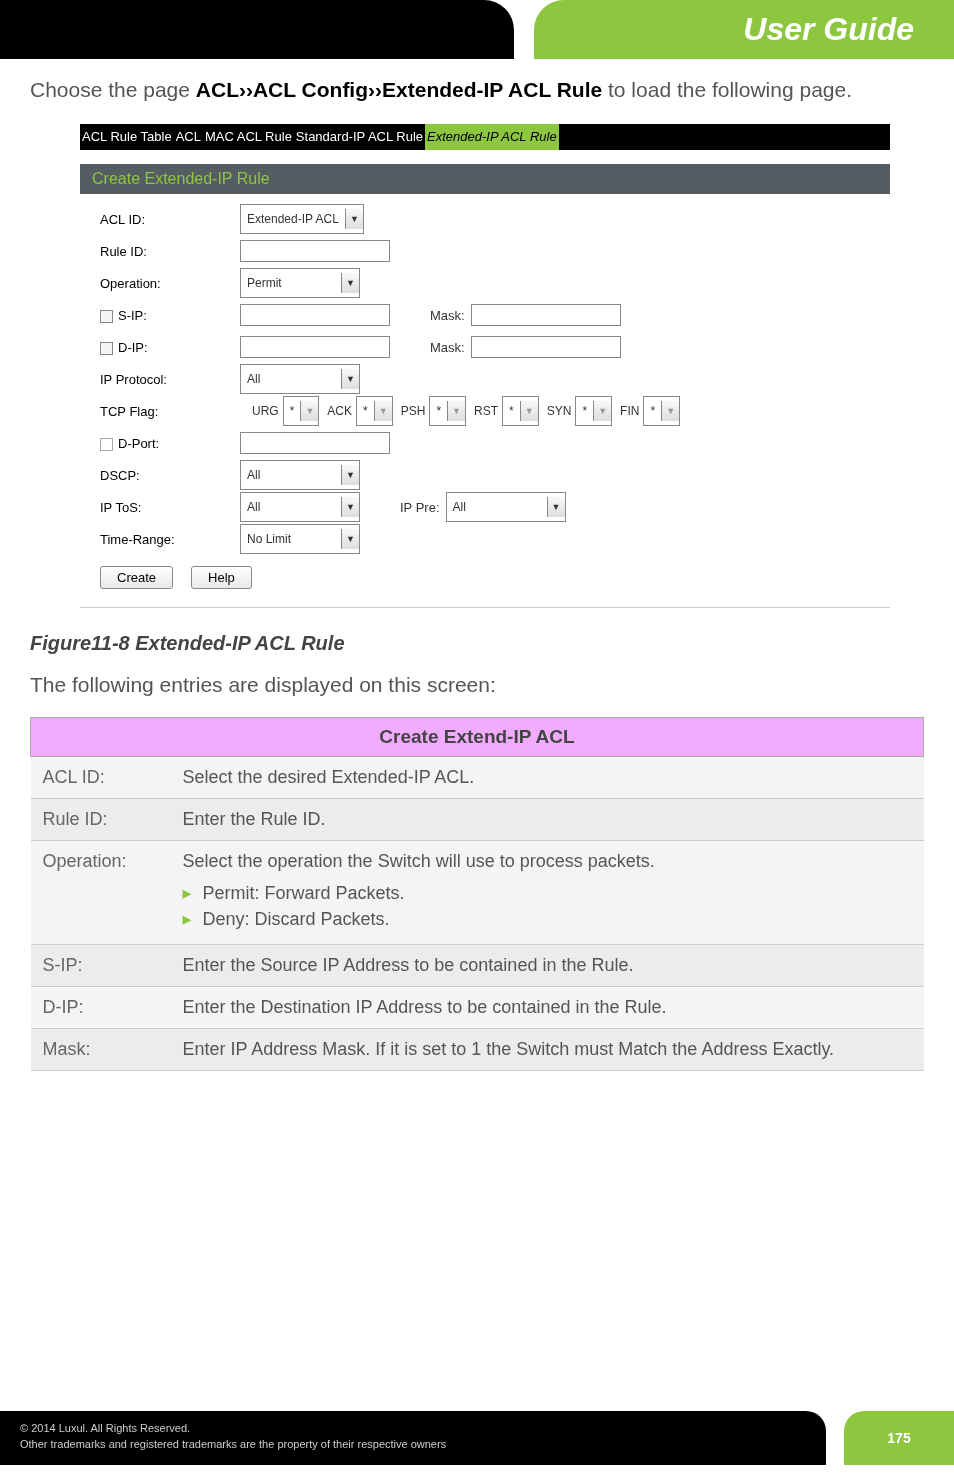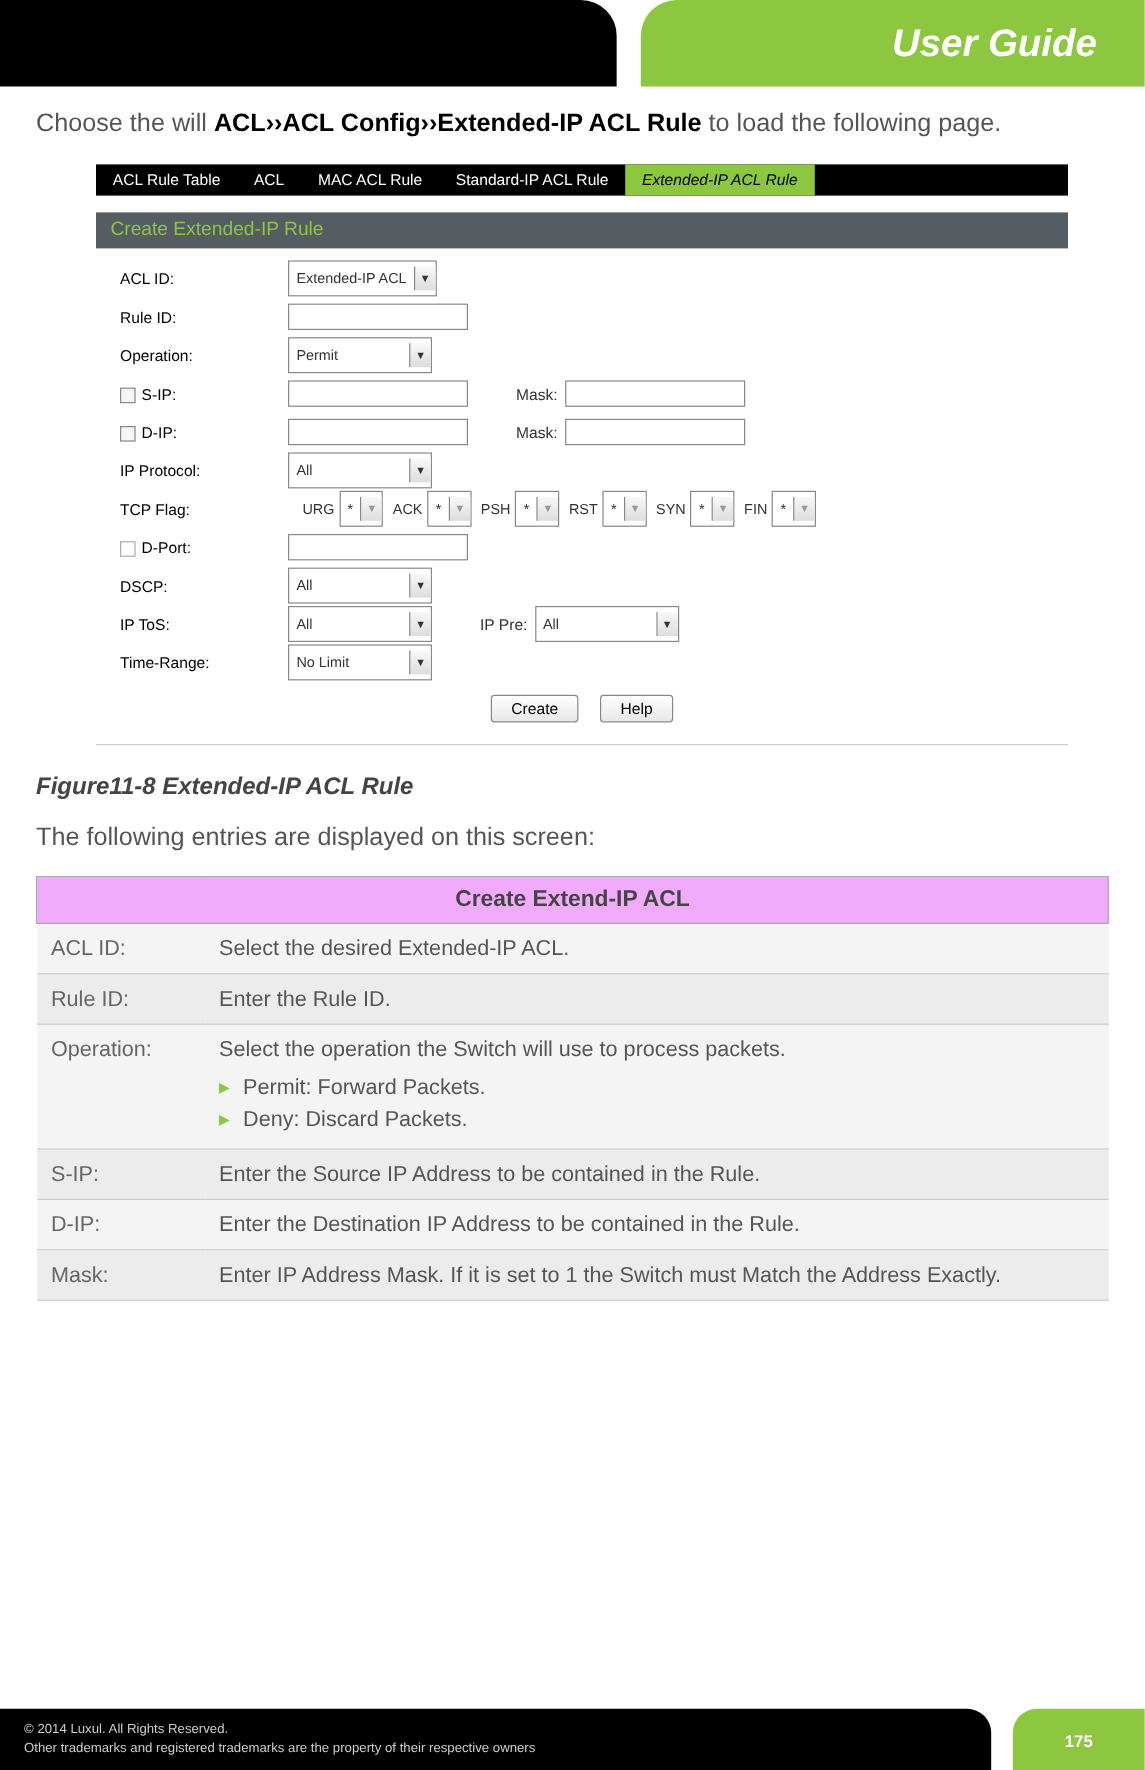--- a/index.html
+++ b/index.html
@@ -1,30 +1,30 @@
 <!DOCTYPE html>
 <html><head>
 <meta charset="utf-8">
 <style>
   * { box-sizing: border-box; margin: 0; padding: 0; }
   body { font-family: Arial, sans-serif; background: #fff; color: #333; width: 954px; }
   
-  .header-bar { display: flex; height: 72px; }
+  .header-bar { display: flex; height: 59px; }
   .header-black { background: #000; flex: 1; border-radius: 0 30px 0 0; }
   .header-gap { width: 20px; background: #fff; }
   .header-green { background: #8DC63F; width: 420px; border-radius: 30px 0 0 0; display: flex; align-items: center; justify-content: flex-end; padding-right: 40px; }
   .header-green-text { color: #fff; font-style: italic; font-size: 32px; font-weight: bold; }
   
   .content { padding: 16px 30px 40px 30px; }
   .intro { font-size: 21px; color: #555; margin-bottom: 20px; line-height: 1.4; }
   .intro strong { color: #000; }
   
   .screenshot { margin: 0 auto 24px 50px; width: 810px; border-bottom: 1px solid #ccc; padding-bottom: 14px; }
   .tabs { display: flex; background: #000; color: #fff; font-size: 13px; height: 26px; align-items: stretch; }
-  .tab { padding: 5px 14px; cursor: default; }
+  .tab { padding: 5px 2px; cursor: default; }
   .tab.active { background: #8DC63F; color: #000; font-style: italic; }
   
   .section-header { background: #555d62; color: #8DC63F; padding: 6px 12px; font-size: 16px; margin-top: 14px; }
   
   .form-area { padding: 10px 20px 4px 20px; font-size: 13px; }
   .form-row { display: flex; align-items: center; min-height: 30px; margin-bottom: 2px; }
   .form-label { width: 140px; color: #000; }
   .form-label.indent { padding-left: 18px; position: relative; }
   .checkbox-ph { width: 13px; height: 13px; border: 1px solid #888; background: #f5f5f5; position: absolute; left: 0; top: 2px; }
   .checkbox-ph.unchecked2 { border: 1px solid #aaa; background: #fff; }
@@ -36,21 +36,21 @@
   .select-sim.disabled .sel-arrow { color: #999; }
   
   .text-input { border: 1px solid #888; height: 22px; width: 150px; background: #fff; padding: 0 4px; font-size: 12px; }
   
   .flag-row { display: flex; align-items: center; gap: 2px; font-size: 12px; }
   .flag-label { margin: 0 2px 0 6px; }
   .flag-label:first-child { margin-left: 12px; }
   
   .mask-label { margin-left: 40px; margin-right: 6px; }
   
-  .button-row { display:flex; justify-content:center; gap: 18px; margin-top: 12px; }
+  .button-row { display:flex; gap: 18px; margin-top: 12px; }
   .btn { border: 1px solid #888; background: linear-gradient(#fff,#e8e8e8); padding: 3px 16px; font-size: 13px; border-radius: 3px; cursor: pointer; }
   
   .figure-caption { font-style: italic; font-size: 20px; font-weight: bold; color: #444; margin: 16px 0 18px 0; }
   .desc-text { font-size: 21px; color: #555; margin-bottom: 20px; }
   
   .info-table { width: 100%; border-collapse: collapse; font-size: 18px; }
   .info-table th { background: #f0abfc; text-align: center; padding: 8px 28px; color: #444; font-weight: bold; border: 1px solid #aaa; font-size: 19px; }
   .info-table td { padding: 10px 12px; vertical-align: top; color: #555; border-bottom: 1px solid #ccc; }
   .info-table tr:nth-child(even) td { background: #f4f4f4; }
   .info-table tr:nth-child(odd) td { background: #ececec; }
@@ -70,21 +70,21 @@
   <div class="header-black"></div>
   <div class="header-gap"></div>
   <div class="header-green">
     <span class="header-green-text">User Guide</span>
   </div>
 </div>
 
 <div class="content">
 
   <p class="intro">
-    <span>Choose the will </span><strong>ACL››ACL Config››Extended-IP ACL Rule</strong><span> to load the following page.</span>
+    <span>Choose the page </span><strong>ACL››ACL Config››Extended-IP ACL Rule</strong><span> to load the following page.</span>
   </p>
 
   <div class="screenshot">
     <div class="tabs">
       <div class="tab">ACL Rule Table</div>
       <div class="tab">ACL</div>
       <div class="tab">MAC ACL Rule</div>
       <div class="tab">Standard-IP ACL Rule</div>
       <div class="tab active">Extended-IP ACL Rule</div>
     </div>

